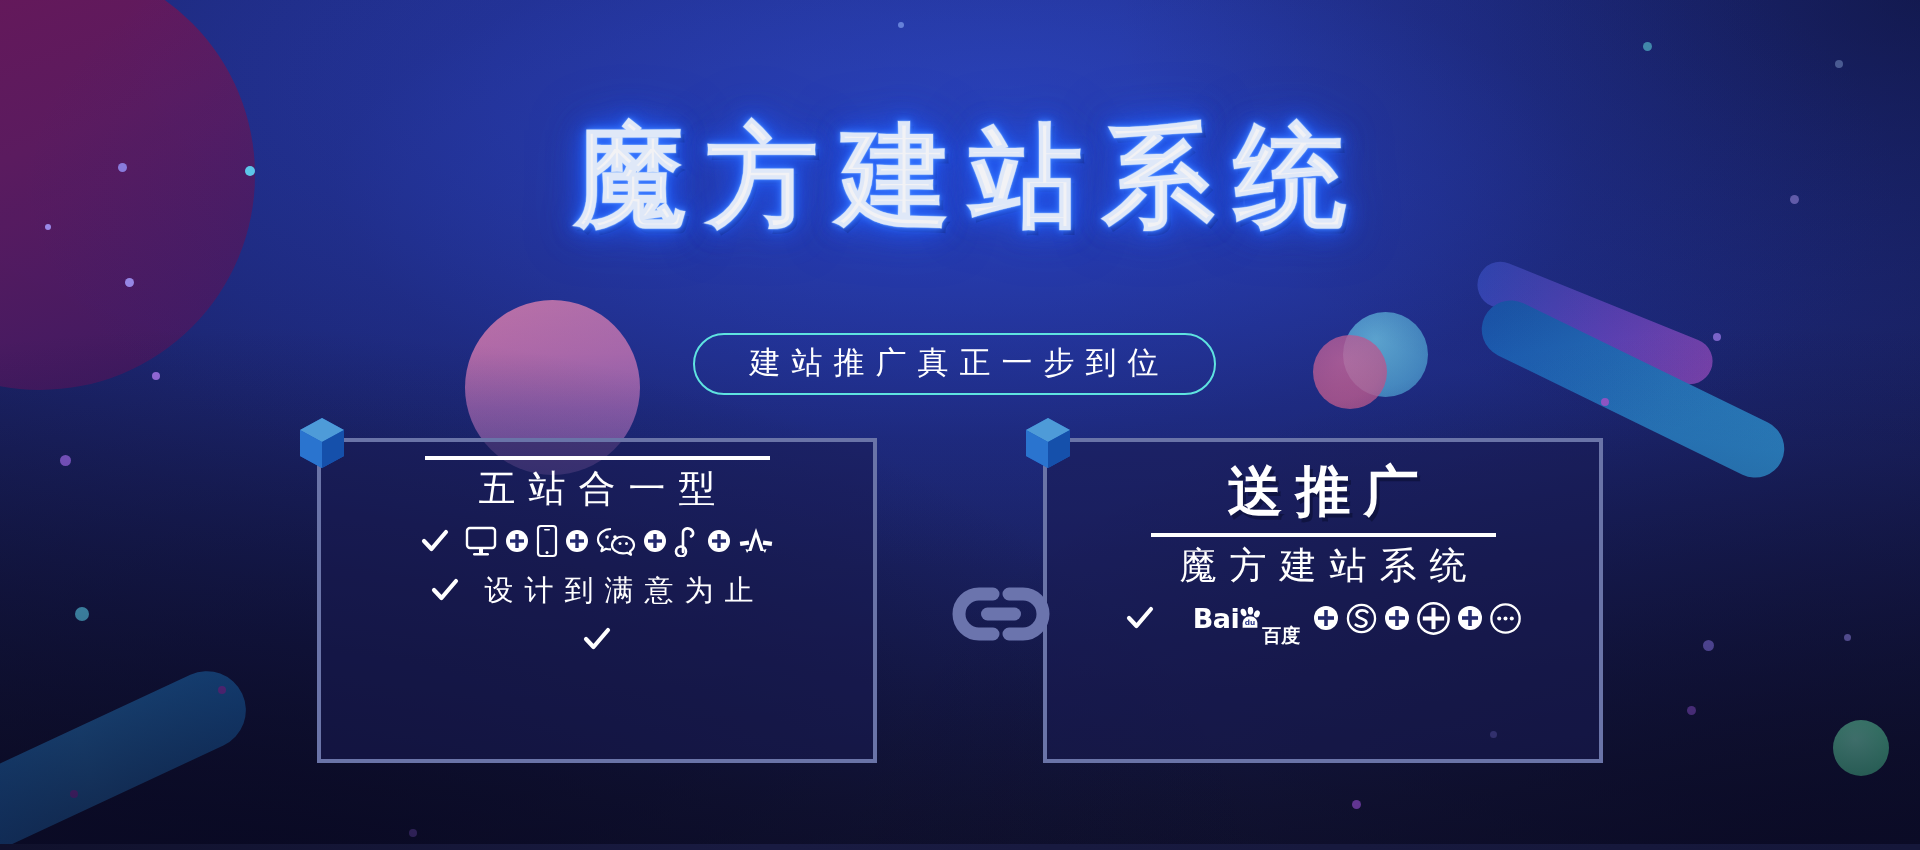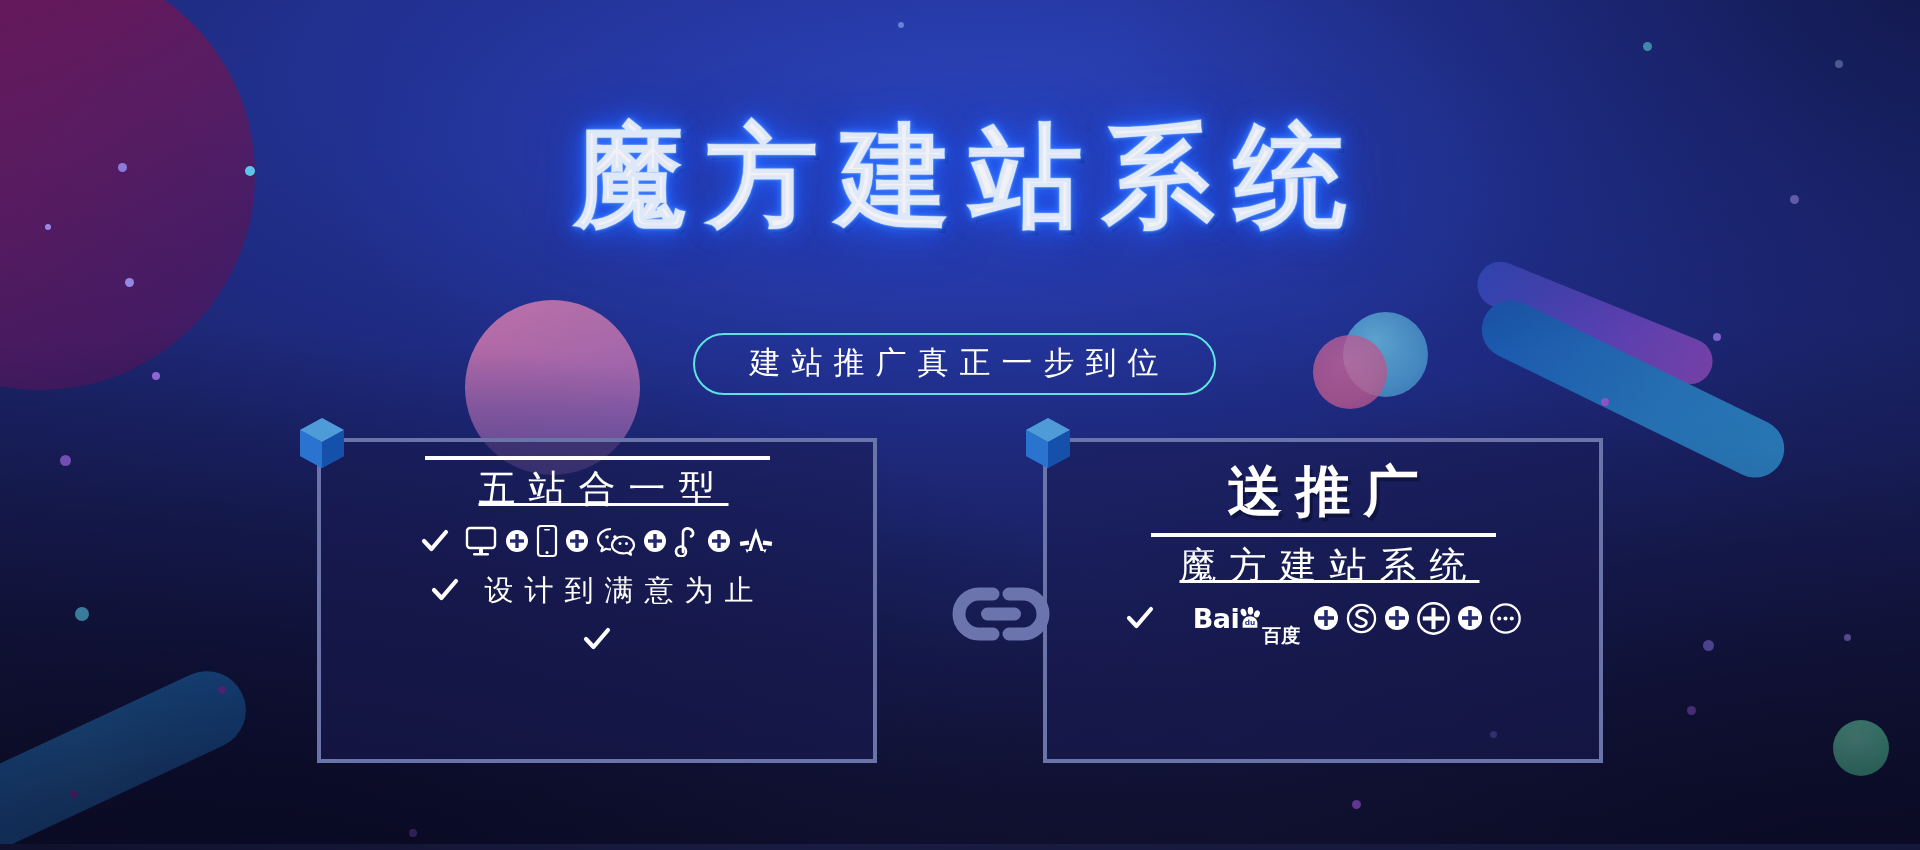--- a/index.html
+++ b/index.html
@@ -172,21 +172,20 @@
     width:345px; height:4px; background:#ffffff;
     margin:14px 0 6px;
   }
   .card-sub{
     font-family:"DejaVu Sans","Liberation Sans",sans-serif;
     font-size:37px;
     letter-spacing:13px;
     color:#ffffff;
     text-indent:13px;
     line-height:1.25;
-    text-decoration:underline;
   }
 
   .feat{
     display:flex; align-items:center; gap:14px;
     margin-top:9px;
     height:40px;
   }
   .check{ flex:0 0 auto; width:30px; height:30px; }
   .feat-text{
     font-family:"DejaVu Sans","Liberation Sans",sans-serif;

